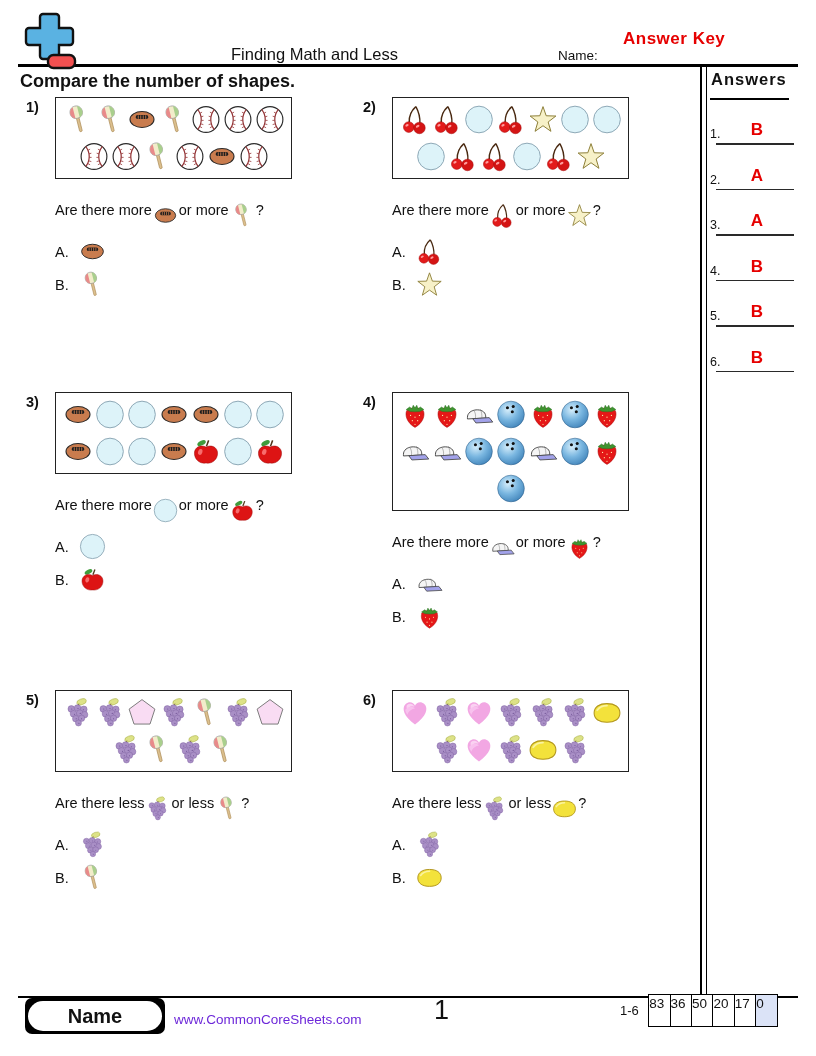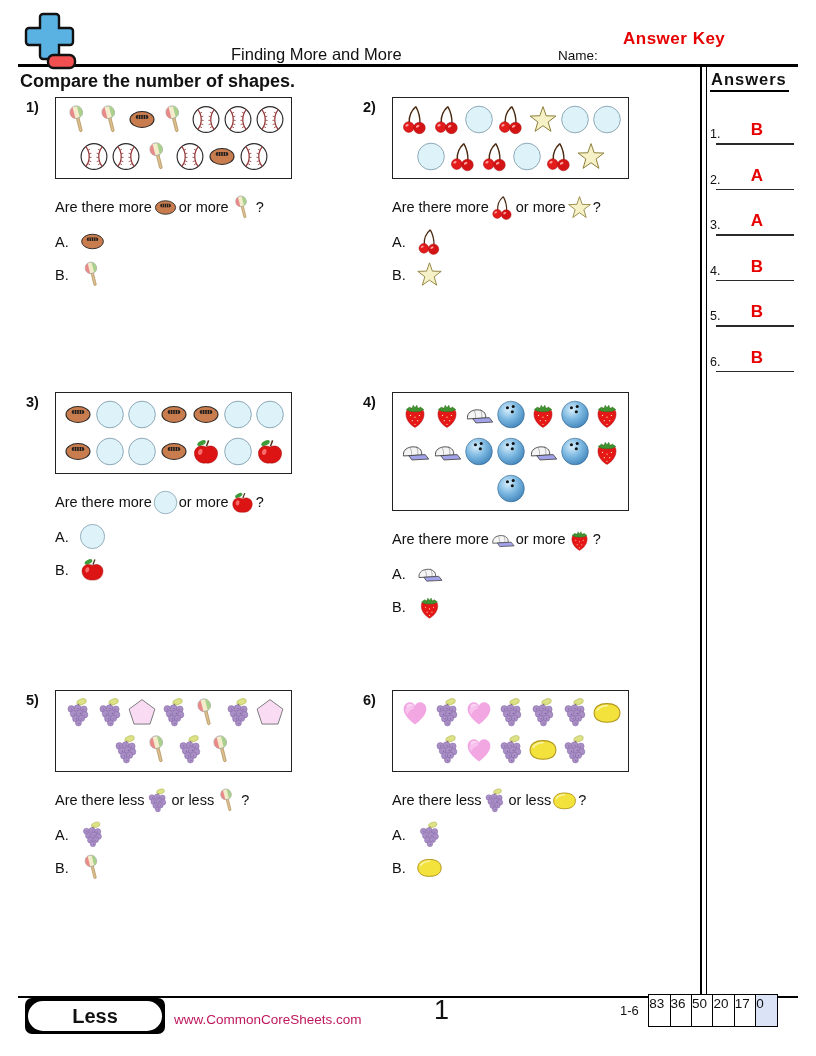--- a/index.html
+++ b/index.html
@@ -19,45 +19,45 @@
   .header-rule{position:absolute;left:18px;top:64px;width:780px;height:2.6px;background:#000}
   .instruction{position:absolute;left:20px;top:71px;font-size:18px;font-weight:bold}
 
   
   .problem{position:absolute;width:334px}
   .pnum{position:absolute;left:6px;top:2px;font-size:14.5px;font-weight:bold}
   .pbody{margin-left:35px}
   .pbox{width:237px;border:1.8px solid #222;padding:3px 2px;display:flex;flex-direction:column;justify-content:center;background:#fff}
   .prow{display:flex;justify-content:center;align-items:center;min-height:37px}
   .b-icon{width:32px;height:35px;flex:0 0 32px}
-  .qline{display:flex;align-items:center;margin-top:13px;min-height:30px}
+  .qline{display:flex;align-items:flex-start;margin-top:23px;min-height:30px}
   .qtext{font-size:14.5px;white-space:nowrap}
   .q-icon{width:27px;height:27px}
   .options{margin-top:3px}
   .option{display:flex;align-items:center;gap:9px;min-height:33px}
   .olabel{font-size:14.5px}
   .o-icon{width:29px;height:29px}
   .icon{display:inline-block;vertical-align:middle}
 
   
   .vline-a{position:absolute;left:700px;top:65px;width:2.2px;height:932px;background:#000}
   .vline-b{position:absolute;left:705.5px;top:65px;width:1.2px;height:932px;background:#000}
   .answers-panel{position:absolute;left:706px;top:67px;width:106px;height:930px}
-  .answers-title{position:absolute;left:4px;top:3px;font-size:16.5px;font-weight:bold;letter-spacing:1px;border-bottom:2.2px solid #000;padding:0 2px 1px 1px}
+  .answers-title{position:absolute;left:4px;top:3px;font-size:16.5px;font-weight:bold;letter-spacing:1px;border-bottom:2.2px solid #000;padding:0 2px 9px 1px}
   .answer-item{position:absolute;left:0;width:100%;height:30px}
   .anum{position:absolute;left:4px;top:7px;font-size:12.5px}
   .aletter{position:absolute;left:14px;top:0;width:74px;text-align:center;font-size:17px;font-weight:bold;color:var(--answer-red)}
   .aline{position:absolute;left:10px;top:23px;width:78px;height:1.6px;background:#2a2a2a}
 
   
   .footer-rule{position:absolute;left:18px;top:996px;width:780px;height:2.2px;background:#000}
   .subject-pill{position:absolute;left:25px;top:998px;width:140px;height:36px;background:#000;border-radius:7px}
   .pill-inner{position:absolute;left:3px;right:3px;top:3px;bottom:3px;background:#fff;border-radius:16px;display:flex;align-items:center;justify-content:center}
   .pill-inner span{font-size:20px;font-weight:bold}
-  .website{position:absolute;left:174px;top:1012px;font-size:13.5px;color:#be185d}
+  .website{position:absolute;left:174px;top:1012px;font-size:13.5px;color:#6d28d9}
   .page-num{position:absolute;left:434px;top:995px;font-size:27px}
   .score-strip{position:absolute;left:620px;top:994px;display:flex;align-items:center}
   .score-range{font-size:13px;margin-right:11px}
   .score-box{display:inline-block;width:23px;height:33px;border:1.6px solid #000;margin-left:-1.6px;text-align:left;font-size:13.5px;line-height:18px;background:#fff}
   .score-box.hl{background:var(--score-hl)}
   .hidden-defs{position:absolute;width:0;height:0;overflow:hidden}
 </style>
 </head>
 <body>
 
@@ -186,21 +186,21 @@
 </svg>
 
 <div class="page">
 
   <div class="logo">
     <svg width="56" height="60" viewBox="0 0 56 60">
       <path d="M21,3 h13 a3,3 0 0 1 3,3 v11 h11 a3,3 0 0 1 3,3 v11 a3,3 0 0 1 -3,3 h-11 v11 a3,3 0 0 1 -3,3 h-13 a3,3 0 0 1 -3,-3 v-11 h-11 a3,3 0 0 1 -3,-3 v-11 a3,3 0 0 1 3,-3 h11 v-11 a3,3 0 0 1 3,-3 z" fill="#5ab2e2" stroke="#111" stroke-width="2.4"></path>
       <rect x="26" y="44" width="27" height="13" rx="5.5" fill="#f25050" stroke="#111" stroke-width="2.4"></rect>
     </svg>
   </div>
-  <div class="title">Finding More and More</div>
+  <div class="title">Finding Math and Less</div>
   <div class="name-label">Name:</div>
   <div class="name-value">Answer Key</div>
   <div class="header-rule"></div>
   <div class="instruction">Compare the number of shapes.</div>
 
   <div id="problems">
   <div class="problem" style="left: 20px; top: 97px;">
     <div class="pnum">1)</div>
     <div class="pbody">
       <div class="pbox">
@@ -704,21 +704,21 @@
     <span class="anum">6.</span>
     <span class="aletter">B</span>
     <span class="aline"></span>
   </div>
 </div>
   </div>
 
   <div class="footer-rule"></div>
   <div class="subject-pill">
     <div class="pill-inner">
-      <span>Less</span>
+      <span>Name</span>
     </div>
   </div>
   <div class="website">www.CommonCoreSheets.com</div>
   <div class="page-num">1</div>
   <div class="score-strip">
     <span class="score-range">1-6</span>
     <span id="score-boxes"><span class="score-box">83</span><span class="score-box">36</span><span class="score-box">50</span><span class="score-box">20</span><span class="score-box">17</span><span class="score-box hl">0</span></span>
   </div>
 
 </div>

